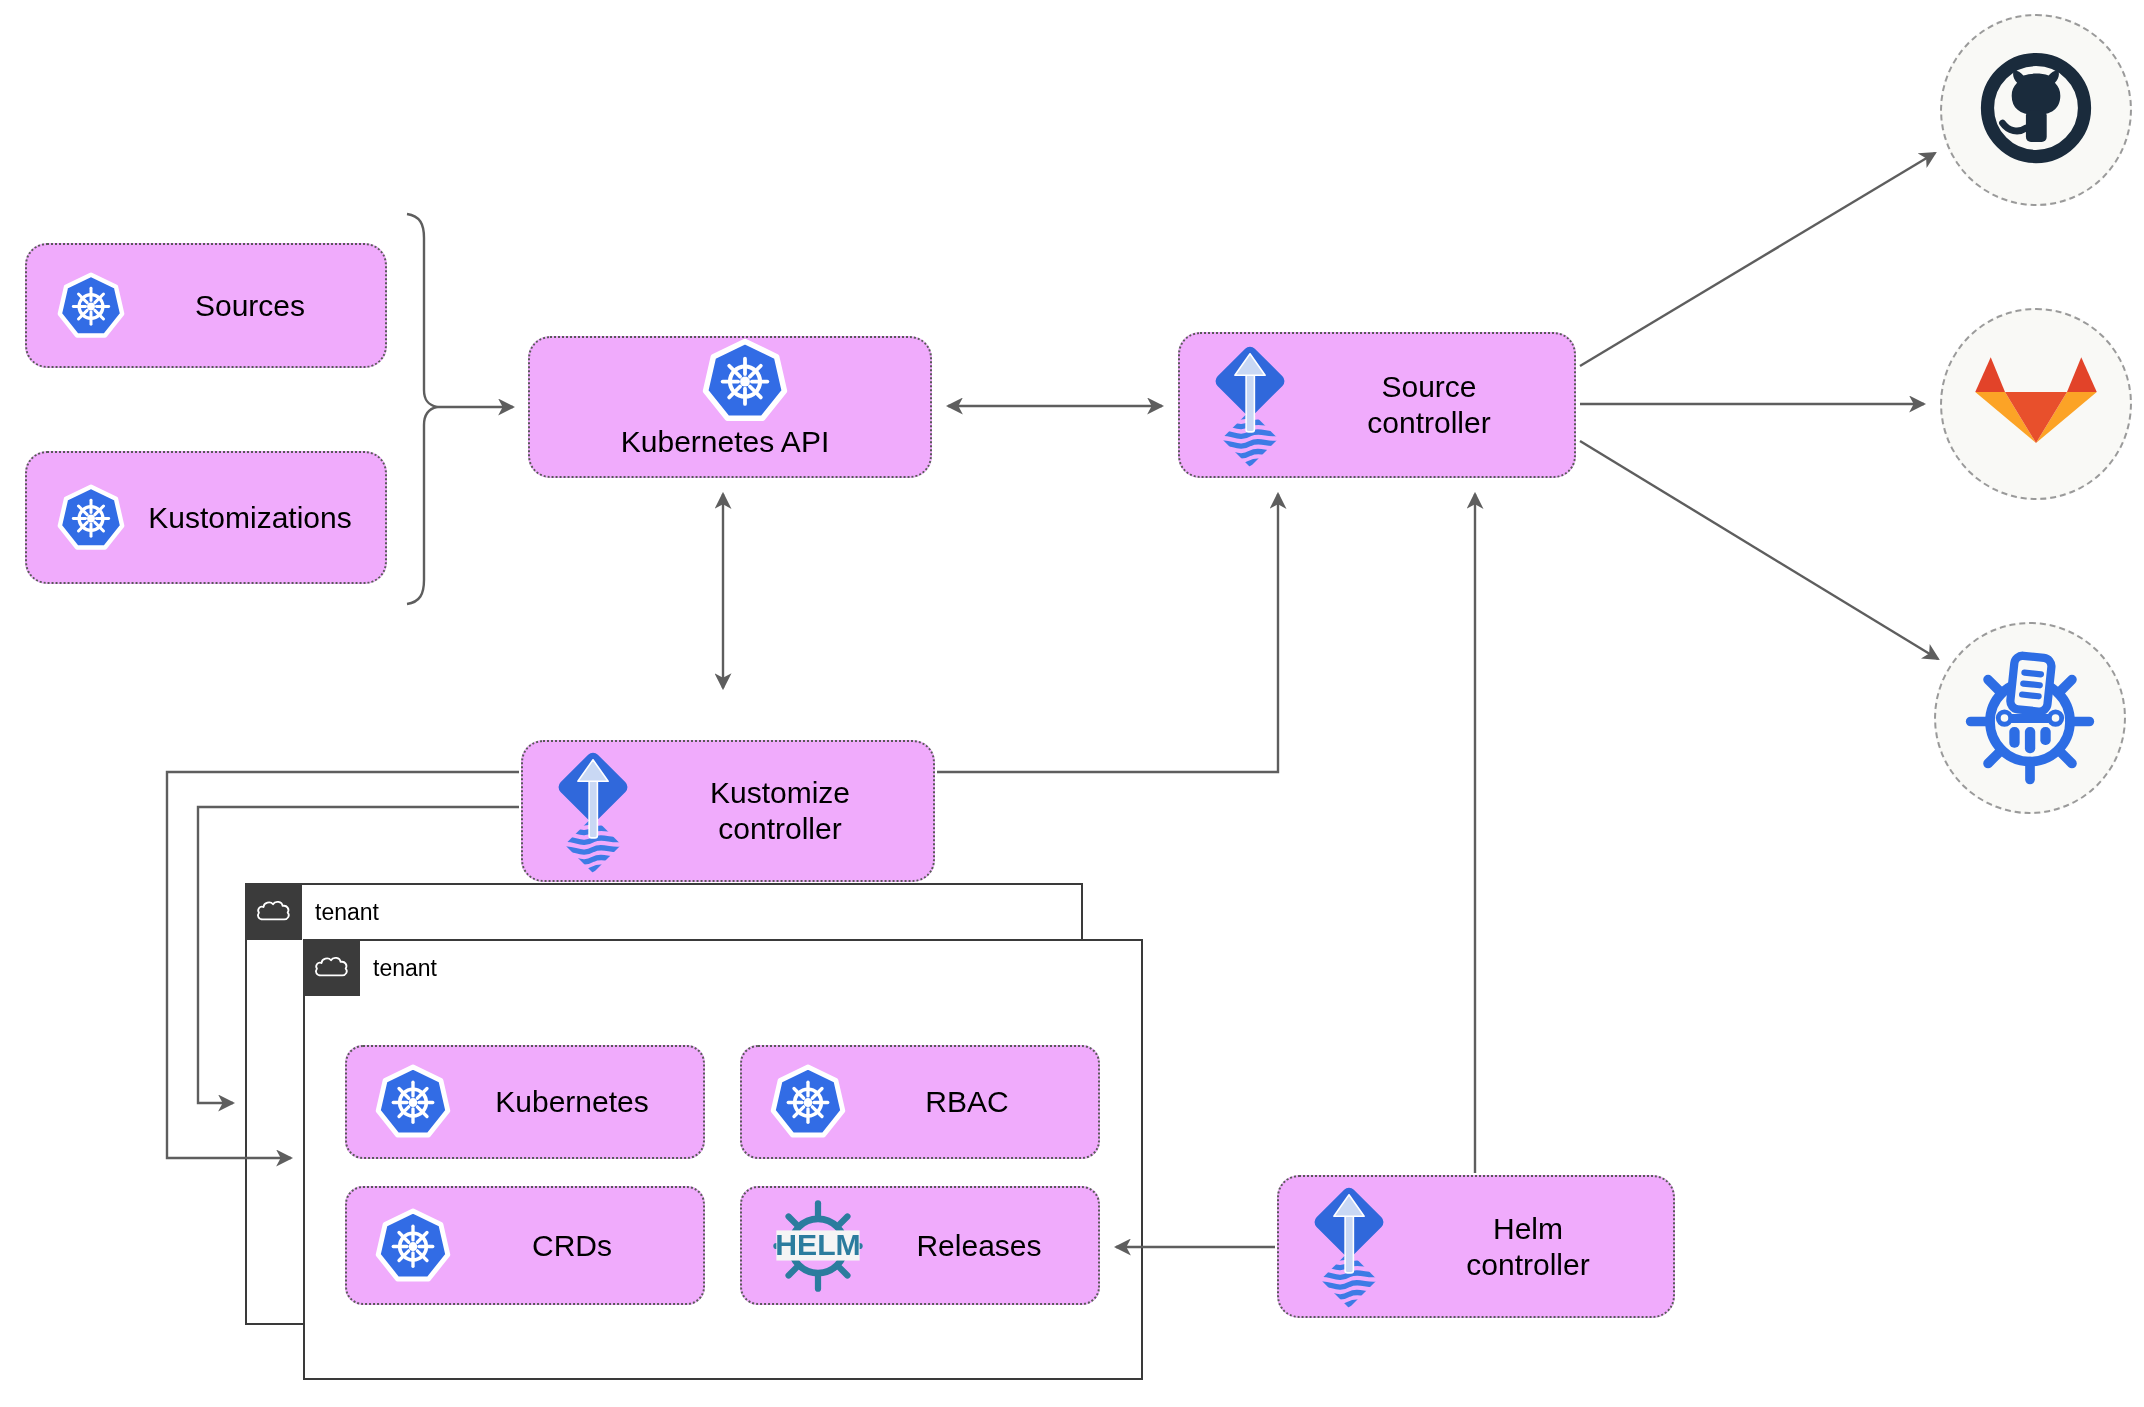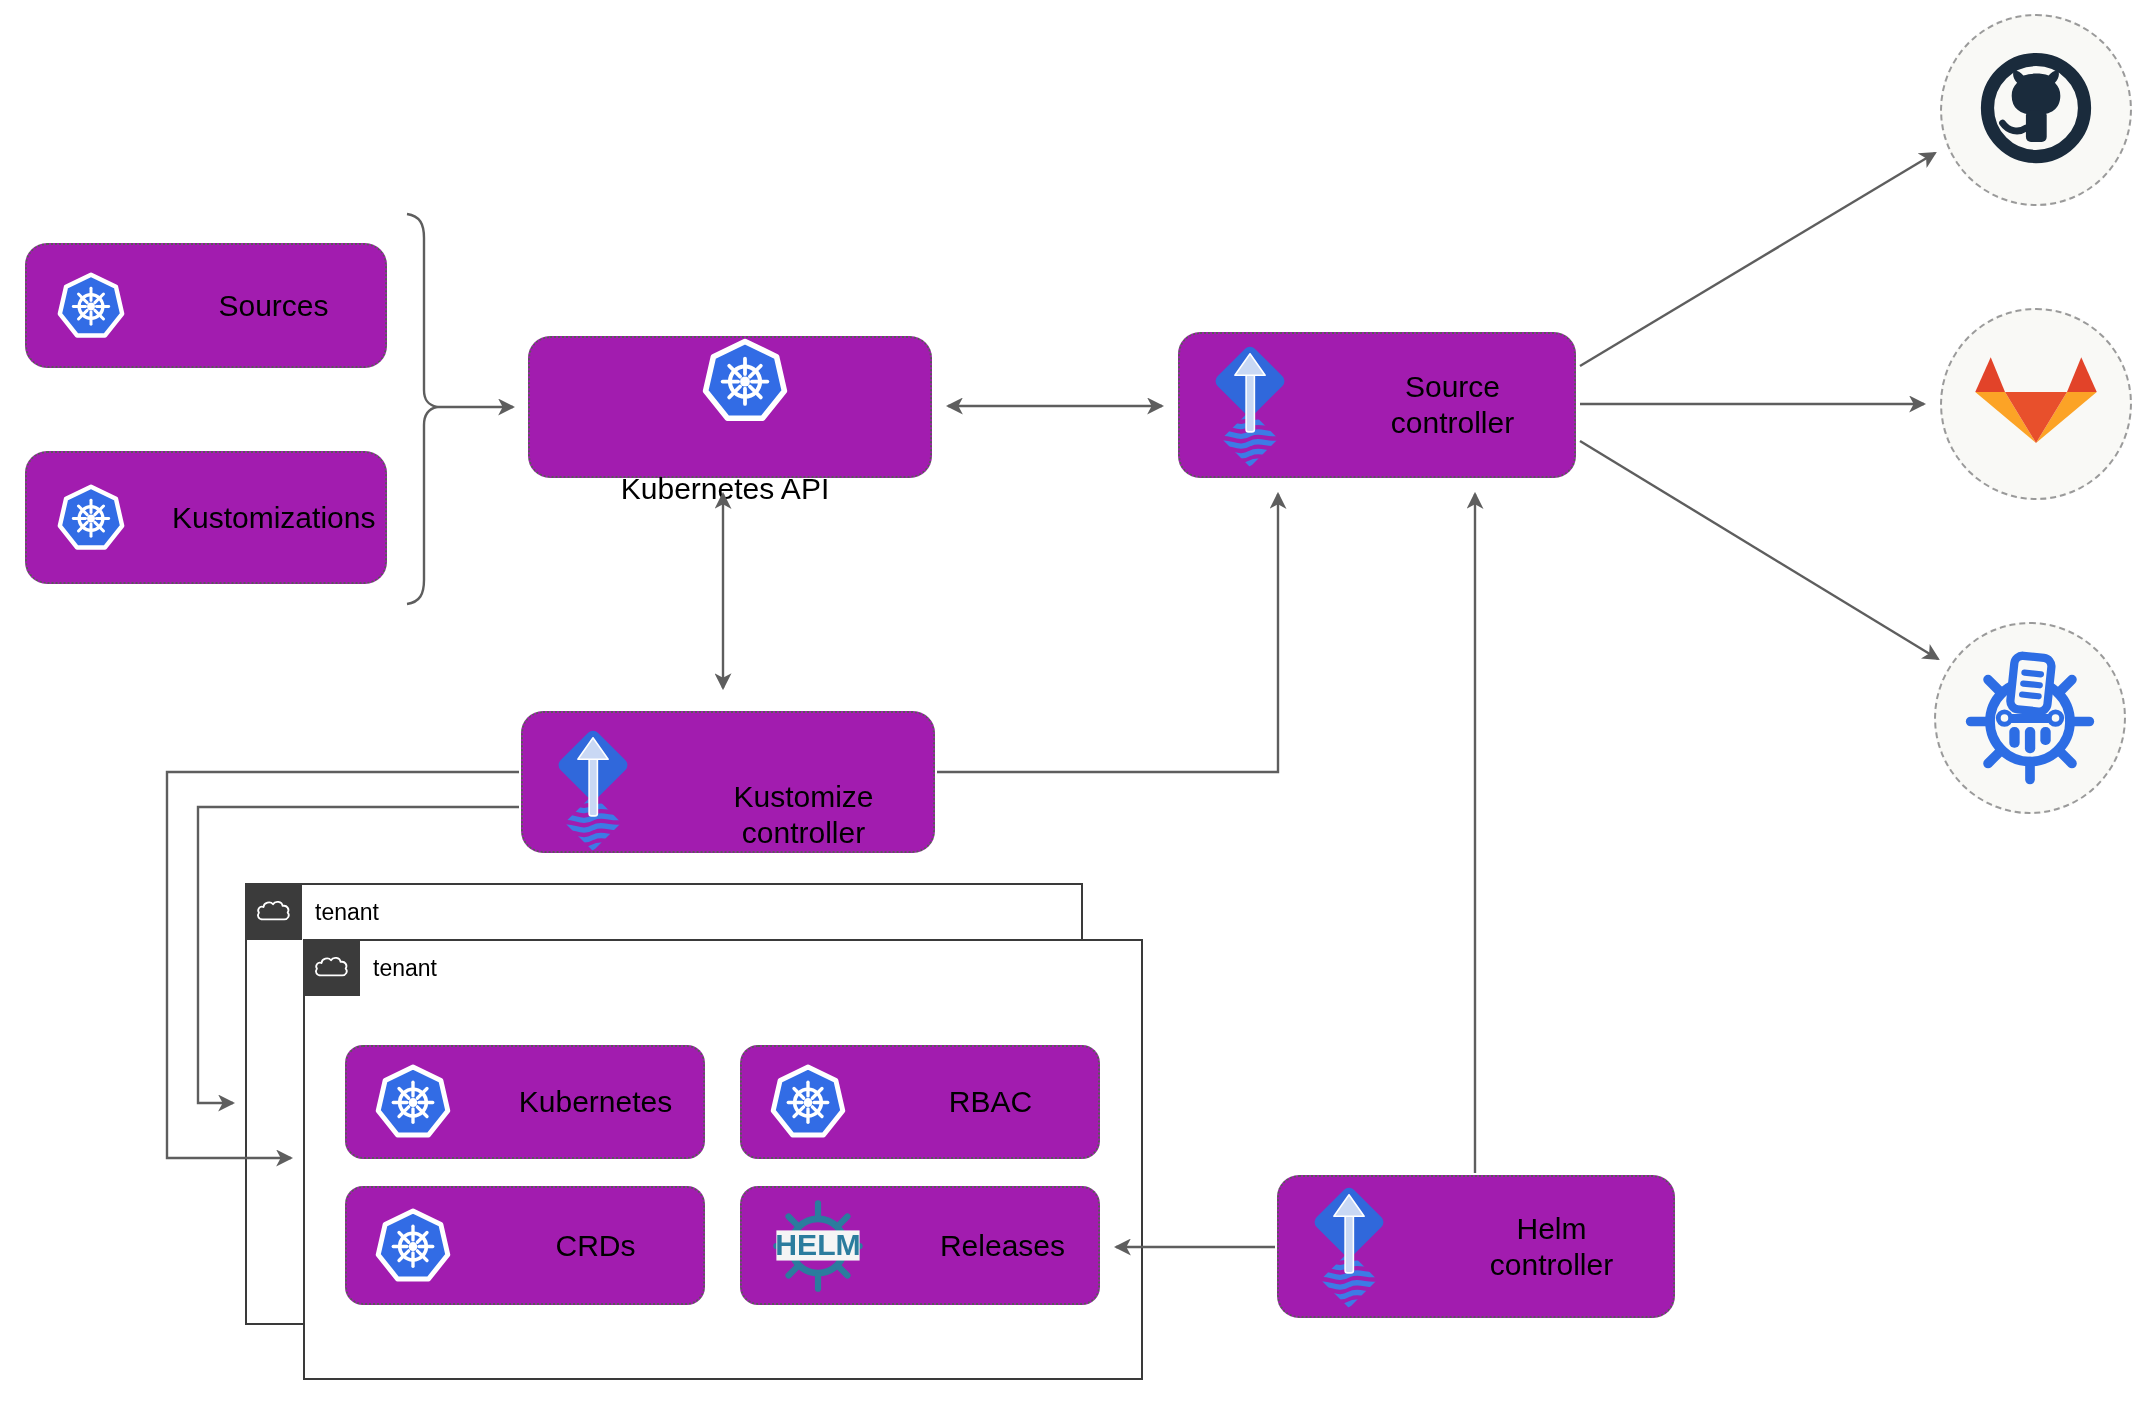--- a/index.html
+++ b/index.html
@@ -1,20 +1,20 @@
 <!DOCTYPE html>
 <html><head>
 <meta charset="utf-8">
 <style>
   html,body{margin:0;padding:0;background:#ffffff;}
   #canvas{position:relative;width:2144px;height:1407px;background:#ffffff;overflow:hidden;
           font-family:"Liberation Sans", sans-serif;color:#000;}
   
-  .node{position:absolute;background:#a21caf;border:2.4px dotted #595959;border-radius:22px;
-        display:flex;align-items:center;box-sizing:border-box;z-index:12;gap:47px;}
+  .node{position:absolute;background:#f0abfc;border:2.4px dotted #595959;border-radius:22px;
+        display:flex;align-items:center;box-sizing:border-box;z-index:12;}
   .node .icon{margin-left:30px;display:flex;align-items:center;flex:0 0 auto;}
   .node .lbl{flex:1;text-align:center;font-size:30px;line-height:36px;padding-right:10px;}
   .node .lbl span{display:block;}
   
   .tenant{position:absolute;background:#ffffff;border:2.5px solid #3a3a3a;box-sizing:border-box;}
   .tenant-tab{position:absolute;top:-2.5px;left:-2.5px;width:57px;height:57px;background:#3b3b3b;
               display:flex;align-items:center;justify-content:center;}
   .tenant-label{position:absolute;top:0;left:68px;height:54px;line-height:54px;font-size:23px;}
   
   .ext-circle{position:absolute;width:192px;height:192px;border:2.3px dashed #9a9a9a;border-radius:50%;
@@ -147,21 +147,21 @@
       <svg width="88" height="123">
           <use href="#sym-flux"></use>
         </svg>
       </span>
     <div class="lbl">
       <span>Source</span>
       <span>controller</span>
     </div>
   </div>
 
-  <div class="node" style="left:521px;top:711px;width:414px;height:142px;align-items:flex-end;">
+  <div class="node" style="left:521px;top:740px;width:414px;height:142px;">
     <span class="icon" style="margin-left:26px;">
       <svg width="88" height="123">
           <use href="#sym-flux"></use>
         </svg>
       </span>
     <div class="lbl">
       <span>Kustomize</span>
       <span>controller</span>
     </div>
   </div>

